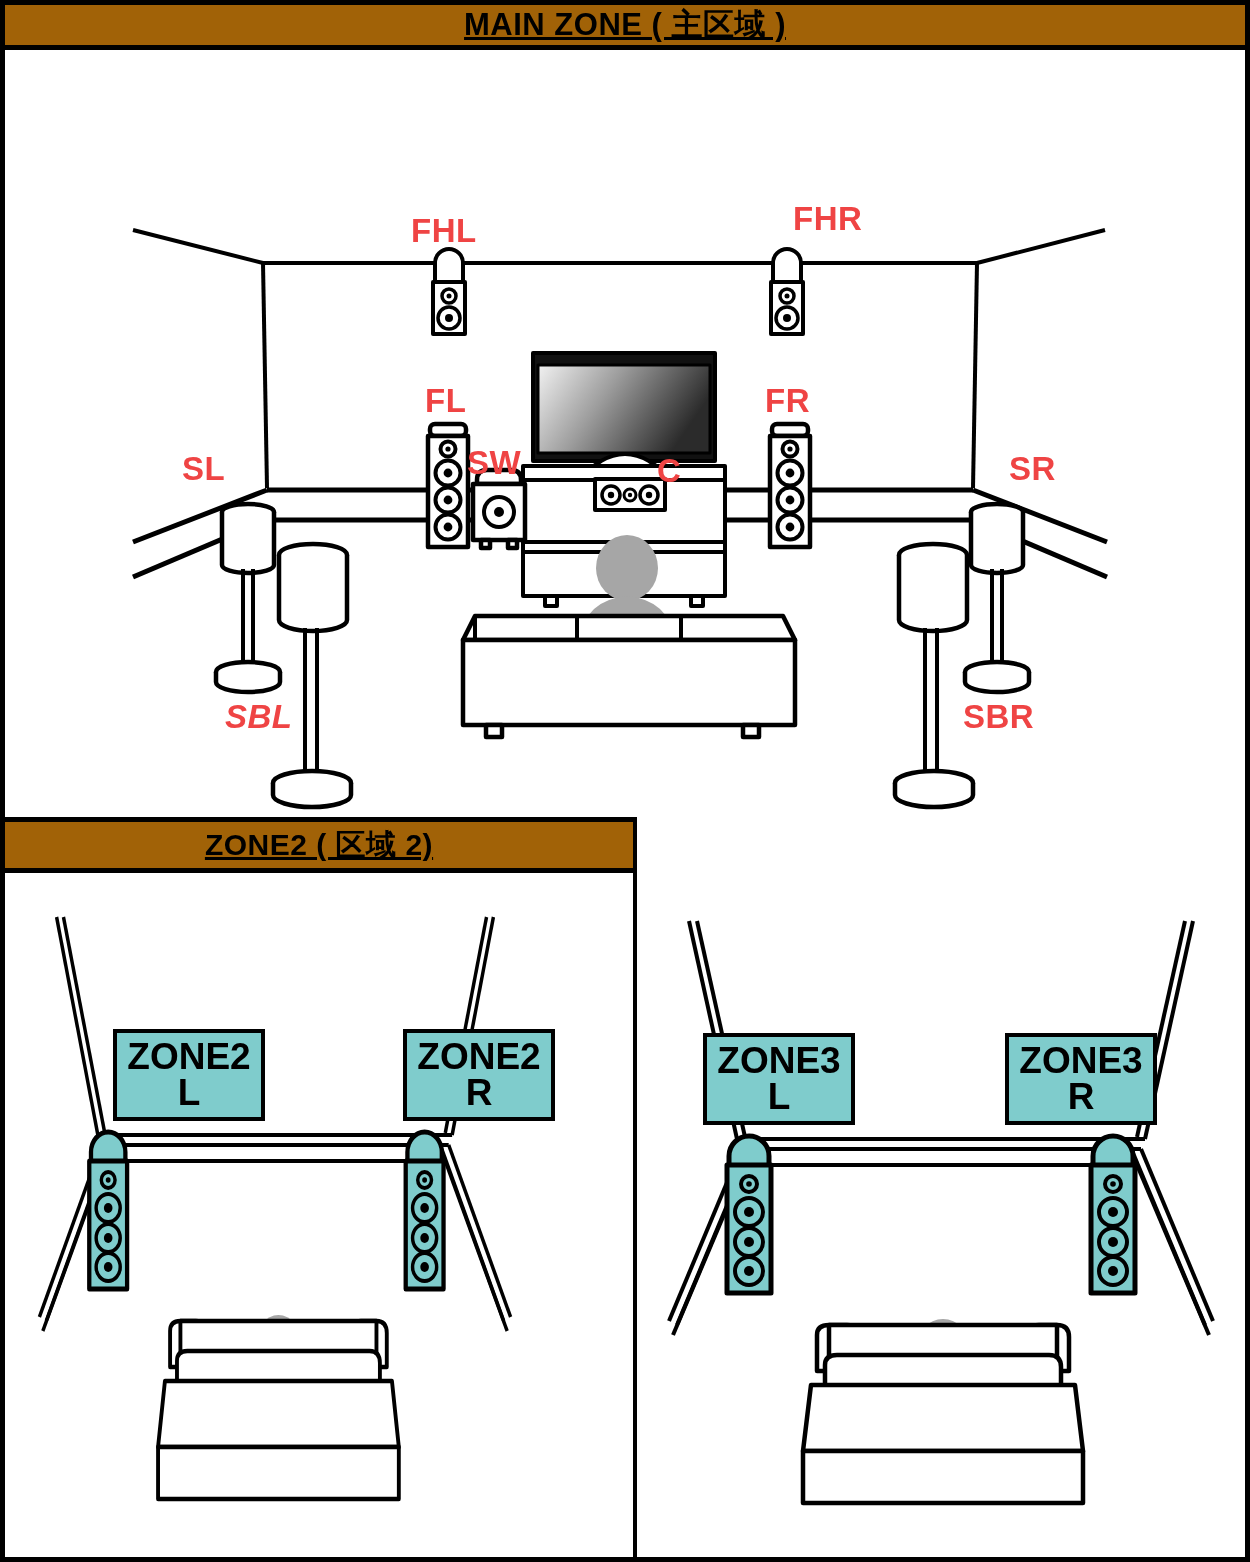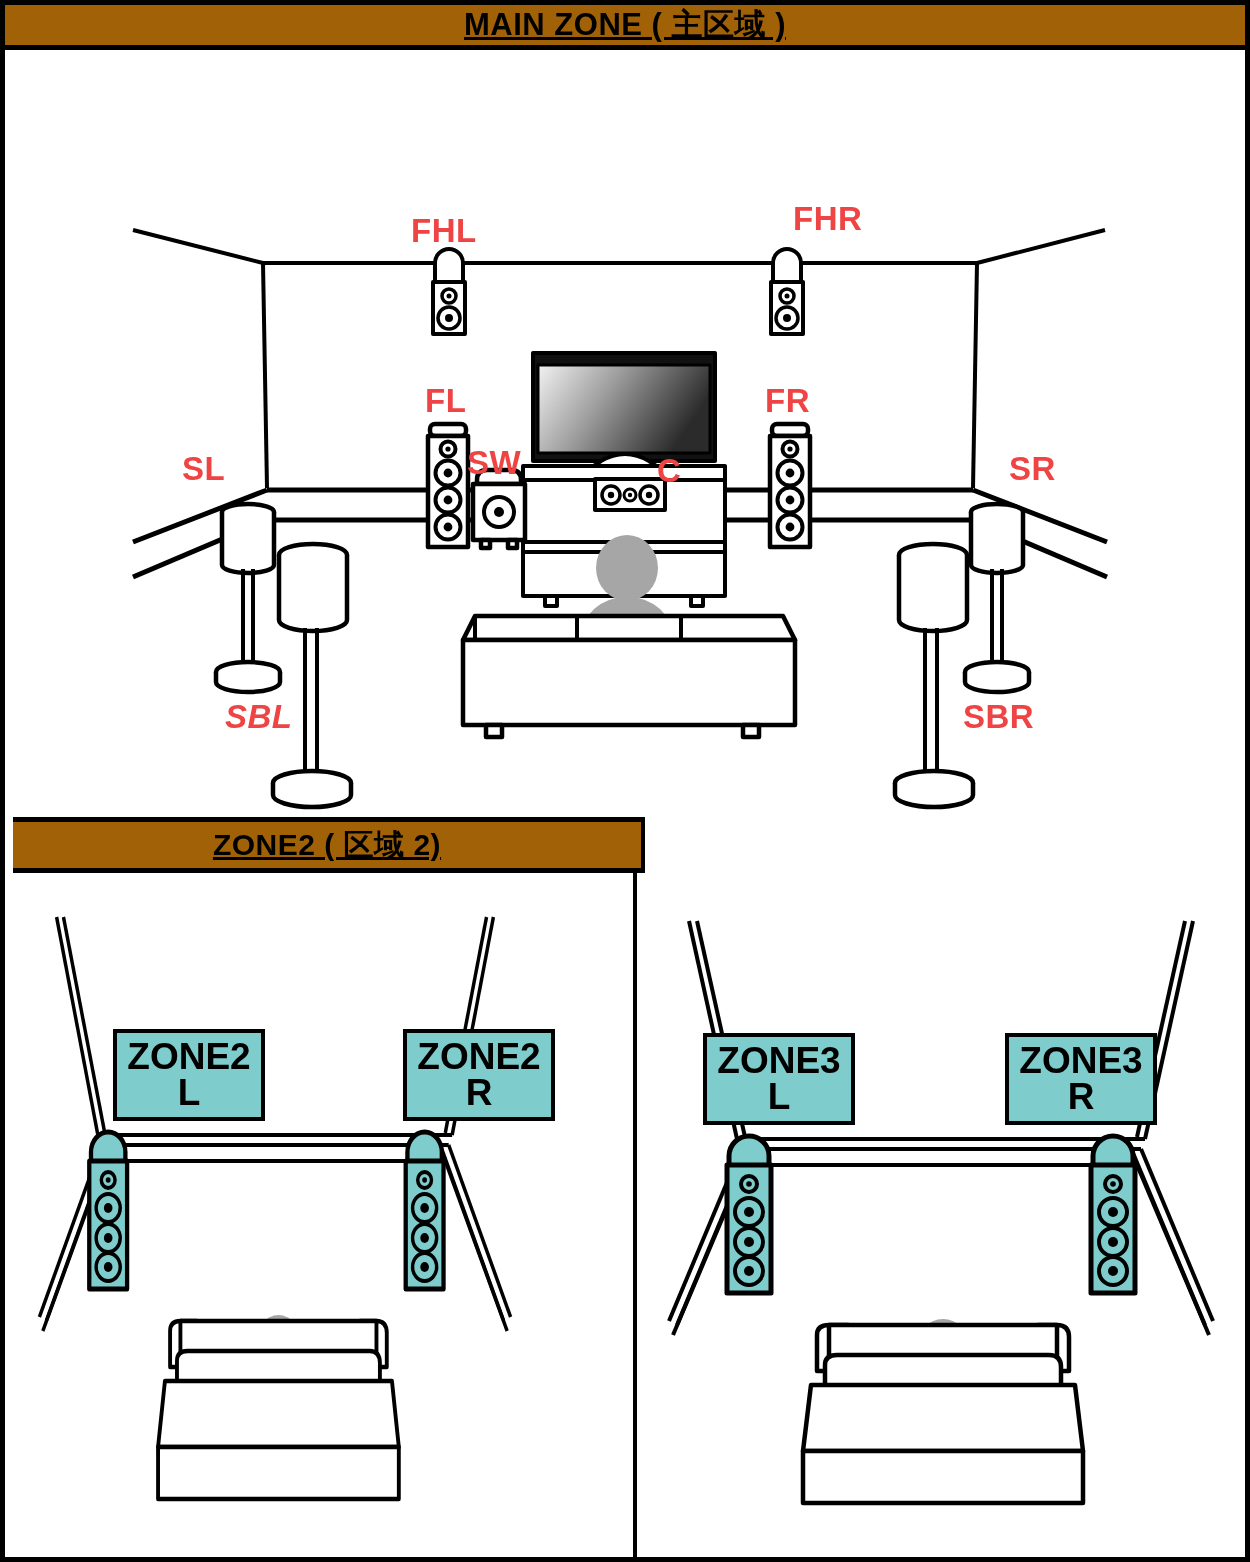--- a/index.html
+++ b/index.html
@@ -30,21 +30,21 @@
     box-sizing: border-box;
     background: #a16207;
     text-decoration: underline;
   }
   #main-zone-header {
     left: 0; top: 0; width: 1240px; height: 45px;
     font-size: 31px;
     border-bottom: 5px solid #000;
   }
   #zone2-header {
-    left: 8px; top: 812px; width: 632px; height: 56px;
+    left: 0; top: 812px; width: 632px; height: 56px;
     font-size: 30px;
     border-top: 5px solid #000;
     border-bottom: 5px solid #000;
     border-right: 4px solid #000;
   }
   #zone3-header {
     left: 632px; top: 812px; width: 608px; height: 56px;
     font-size: 30px;
     border-top: 5px solid #000;
     border-bottom: 5px solid #000;

